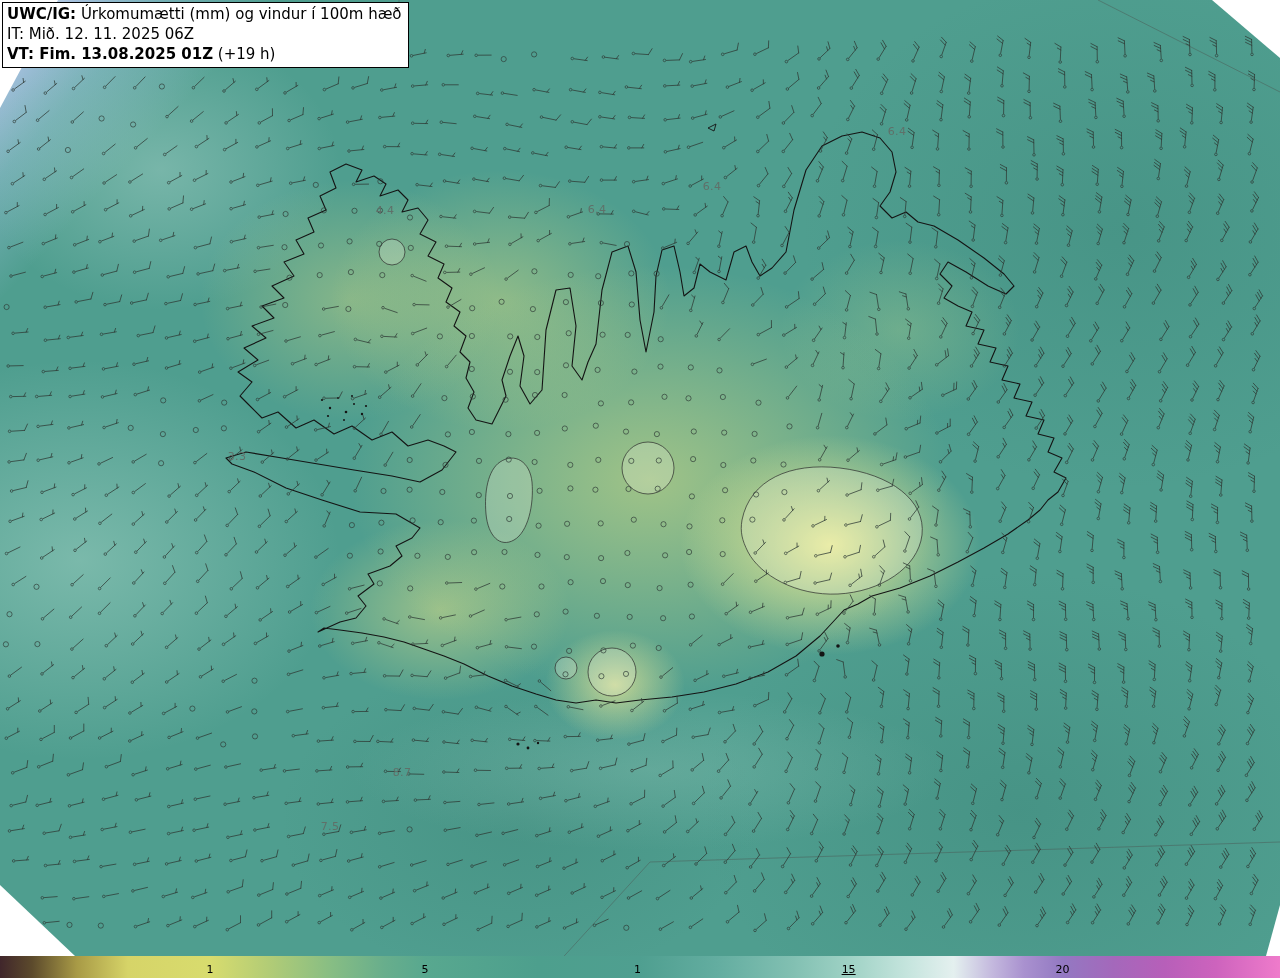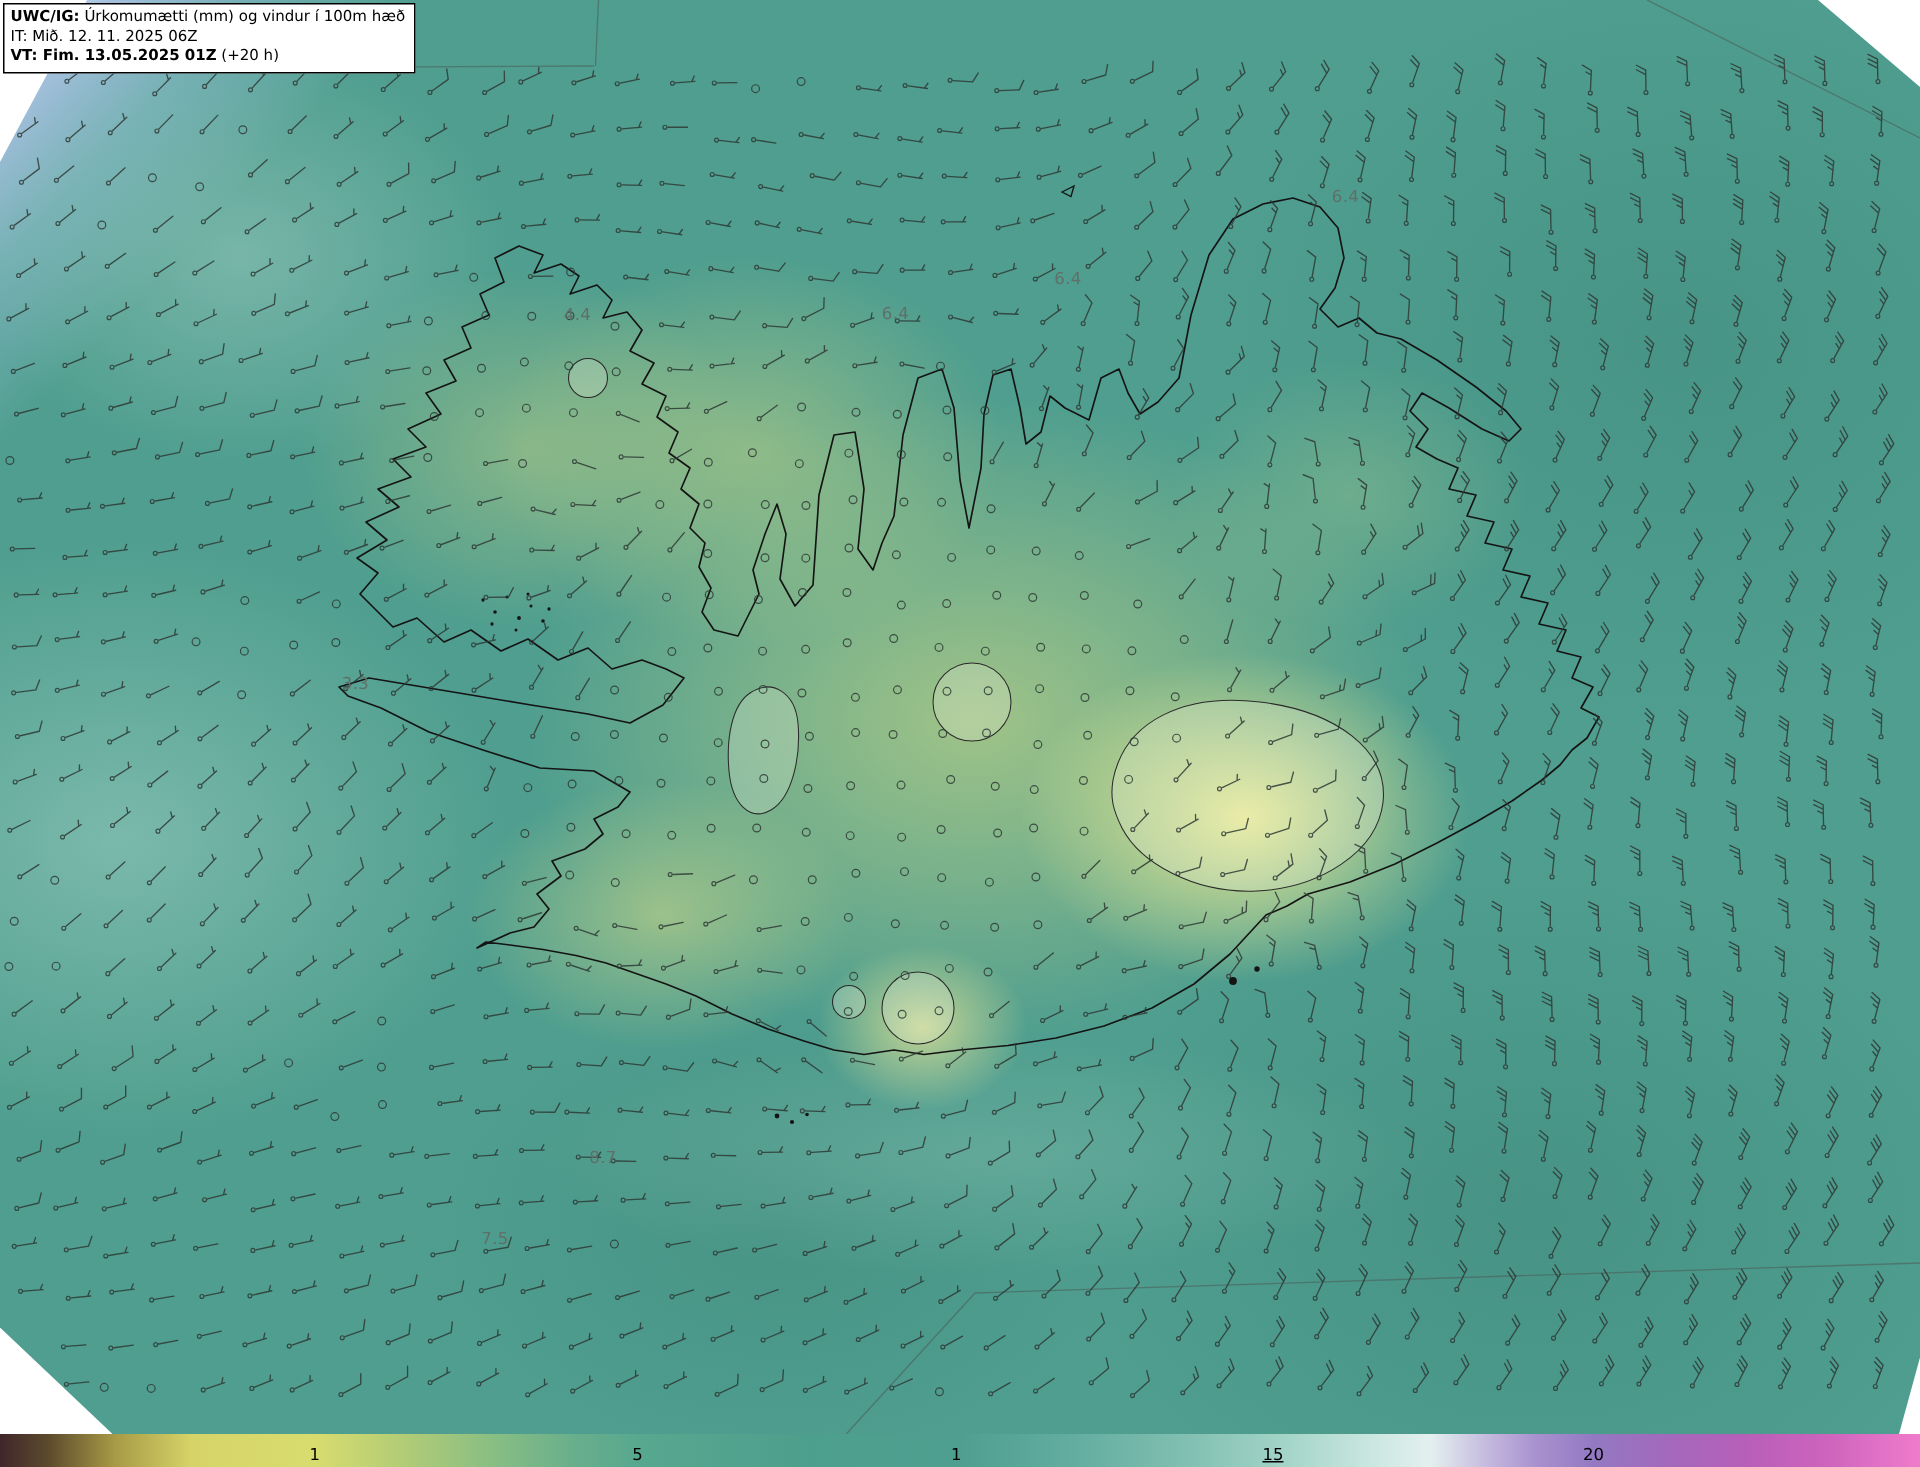--- a/index.html
+++ b/index.html
@@ -30,21 +30,21 @@
   #mapsvg{position:absolute;left:0;top:0;}
   
   .corner{position:absolute;background:#fff;z-index:10;}
   #c-tl{left:0;top:0;width:58px;height:108px;clip-path:polygon(0 0,100% 0,0 100%);}
   #c-tr{right:0;top:0;width:68px;height:58px;clip-path:polygon(0 0,100% 0,100% 100%);}
   #c-bl{left:0;top:885px;width:75px;height:71px;clip-path:polygon(0 0,0 100%,100% 100%);}
   #c-br{right:0;top:905px;width:14px;height:51px;clip-path:polygon(100% 0,100% 100%,0 100%);}
   .titlebox{
     position:absolute;left:2px;top:2px;z-index:30;
     background:#ffffff;border:1px solid #000;
-    padding:2px 6px 3px 4px;font-size:10px;line-height:1.32;color:#000;
+    padding:2px 6px 3px 4px;font-size:15px;line-height:1.32;color:#000;
     white-space:nowrap;
   }
   .titlebox .b{font-weight:bold;}
   .clabel{
     position:absolute;transform:translate(-50%,-50%);
     font-size:11px;color:#5f7069;z-index:6;letter-spacing:.3px;
   }
   .colorbar{
     position:absolute;left:0;bottom:0;width:1280px;height:22px;z-index:40;
   }
@@ -1311,21 +1311,21 @@
   <div class="corner" id="c-tr"></div>
   <div class="corner" id="c-bl"></div>
   <div class="corner" id="c-br"></div>
 
   <div class="titlebox">
     <div>
       <span class="b">UWC/IG:</span><span> Úrkomumætti (mm) og vindur í 100m hæð</span>
     </div>
     <div>IT: Mið. 12. 11. 2025 06Z</div>
     <div>
-      <span class="b">VT: Fim. 13.05.2025 01Z</span> <span> (+20 h)</span>
+      <span class="b">VT: Fim. 13.08.2025 01Z</span> <span> (+19 h)</span>
     </div>
   </div>
 
   <div class="colorbar" id="colorbar" style="background: linear-gradient(to right, rgb(64, 38, 43) 0%, rgb(92, 74, 44) 2.5%, rgb(168, 154, 70) 6%, rgb(214, 212, 104) 10%, rgb(216, 220, 110) 16.4%, rgb(178, 204, 118) 21%, rgb(134, 189, 132) 26%, rgb(104, 174, 140) 30%, rgb(88, 168, 143) 33.2%, rgb(77, 159, 141) 42%, rgb(79, 159, 144) 50%, rgb(99, 173, 160) 56%, rgb(130, 192, 178) 62%, rgb(159, 210, 197) 66.4%, rgb(198, 229, 222) 71%, rgb(228, 240, 239) 74.5%, rgb(196, 185, 222) 77.5%, rgb(169, 145, 207) 80%, rgb(147, 121, 194) 83%, rgb(164, 104, 187) 87%, rgb(183, 95, 185) 91%, rgb(205, 99, 189) 95%, rgb(239, 123, 203) 100%);">
       <div class="cbtick" style="left: 16.4%;">1</div>
       <div class="cbtick" style="left: 33.2%;">5</div>
       <div class="cbtick" style="left: 49.8%;">1</div>
       <div class="cbtick" style="left: 66.3%; text-decoration: underline;">15</div>
       <div class="cbtick" style="left: 83%;">20</div>
       <div class="cbtick end" style="left: 99.8%; margin-left: 40px;">50</div>

